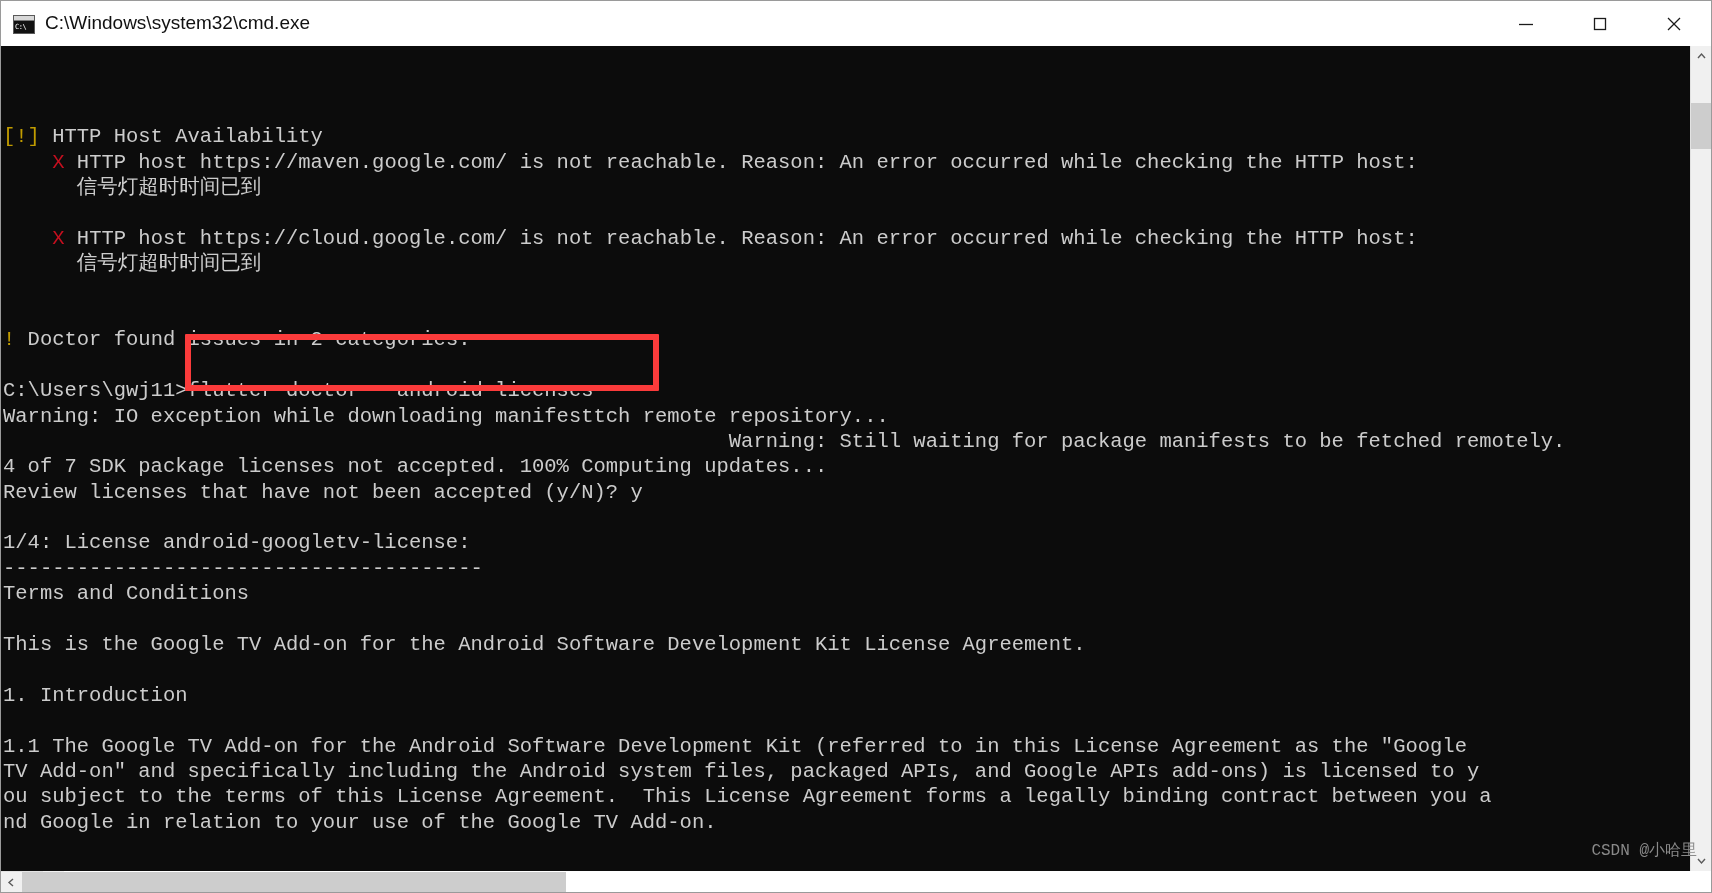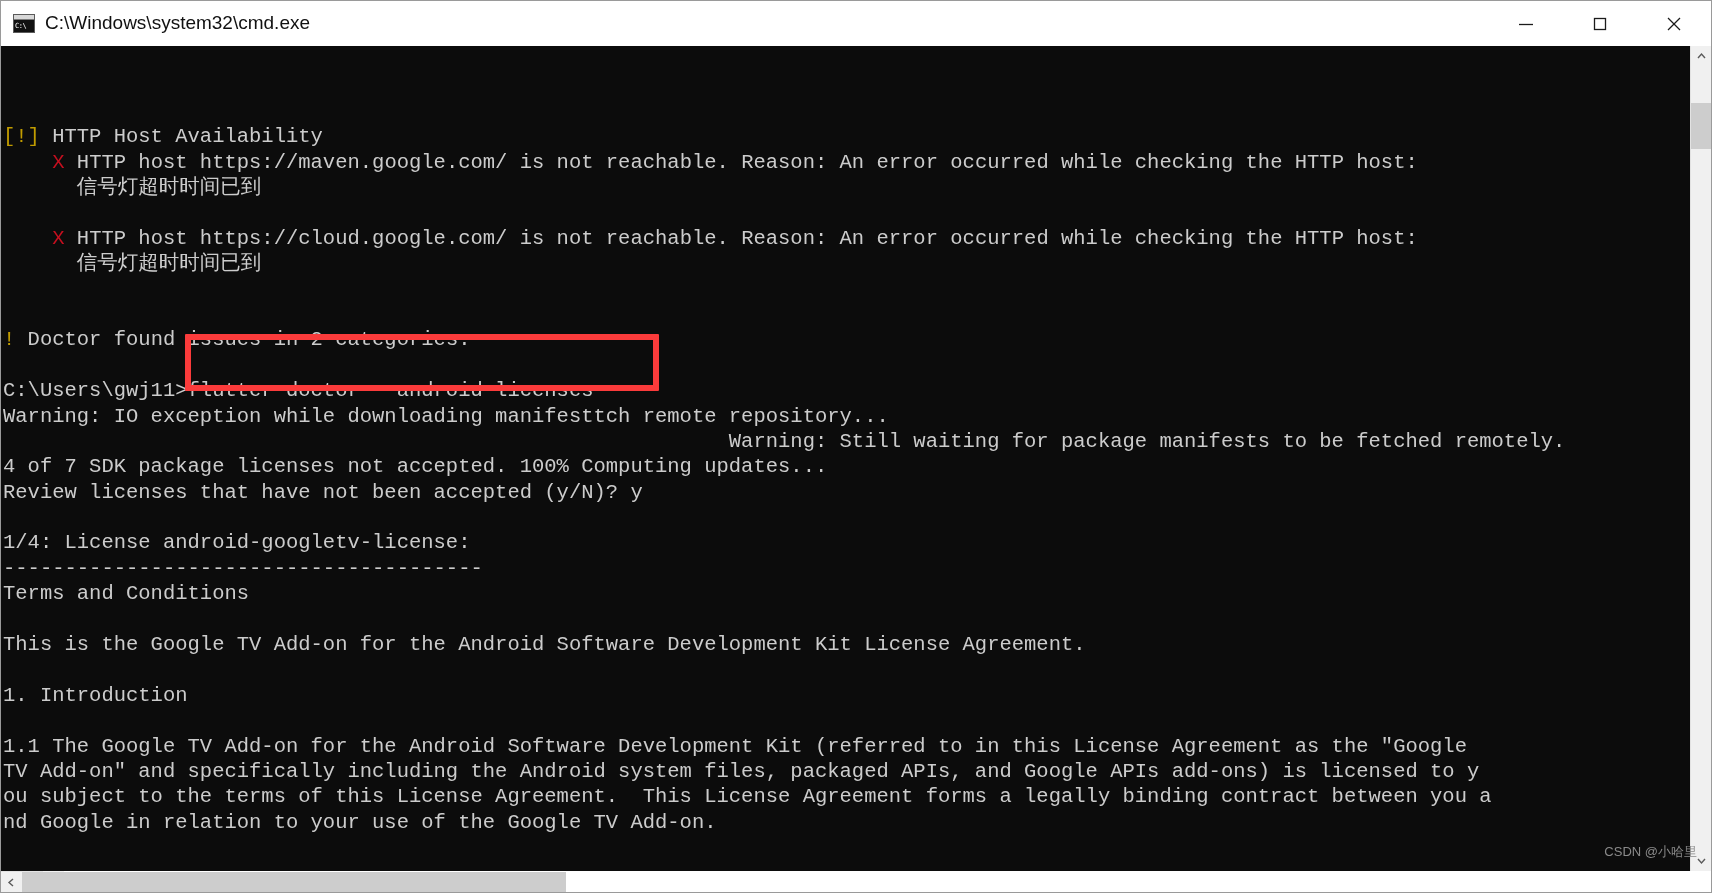--- a/index.html
+++ b/index.html
@@ -26,21 +26,21 @@
     height: 45px;
     min-height: 45px;
     background: #ffffff;
     display: flex;
     align-items: center;
     position: relative;
     border-bottom: 1px solid #ffffff;
   }
   #title-left {
     display: flex;
-    align-items: center;
+    align-items: flex-end;
     padding-left: 12px;
     gap: 10px;
   }
   #app-icon {
     width: 22px; height: 19px;
     background: #ffffff;
     border: 1px solid #5a5a5a;
     position: relative;
     flex: none;
   }
@@ -128,22 +128,22 @@
     pointer-events: none;
     z-index: 5;
   }
 
   
   #watermark {
     position: absolute;
     right: 14px;
     bottom: 10px;
     color: #8a8a8a;
-    font-size: 13px;
-    font-family: Liberation Sans, sans-serif;
+    font-size: 16px;
+    font-family: Liberation Mono, monospace;
     z-index: 6;
     white-space: nowrap;
   }
 
   
   #vscroll {
     width: 21px;
     min-width: 21px;
     background: #f0f0f0;
     border-left: 1px solid #e2e2e2;

